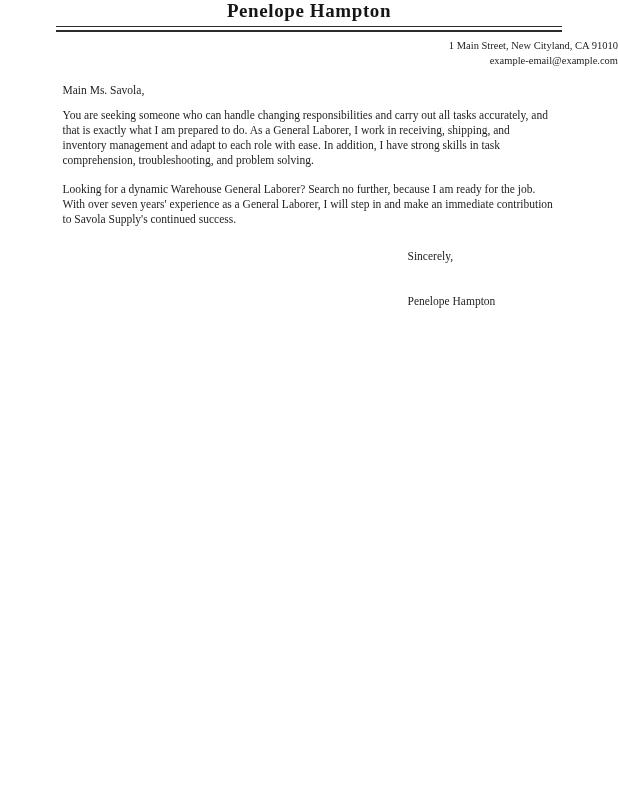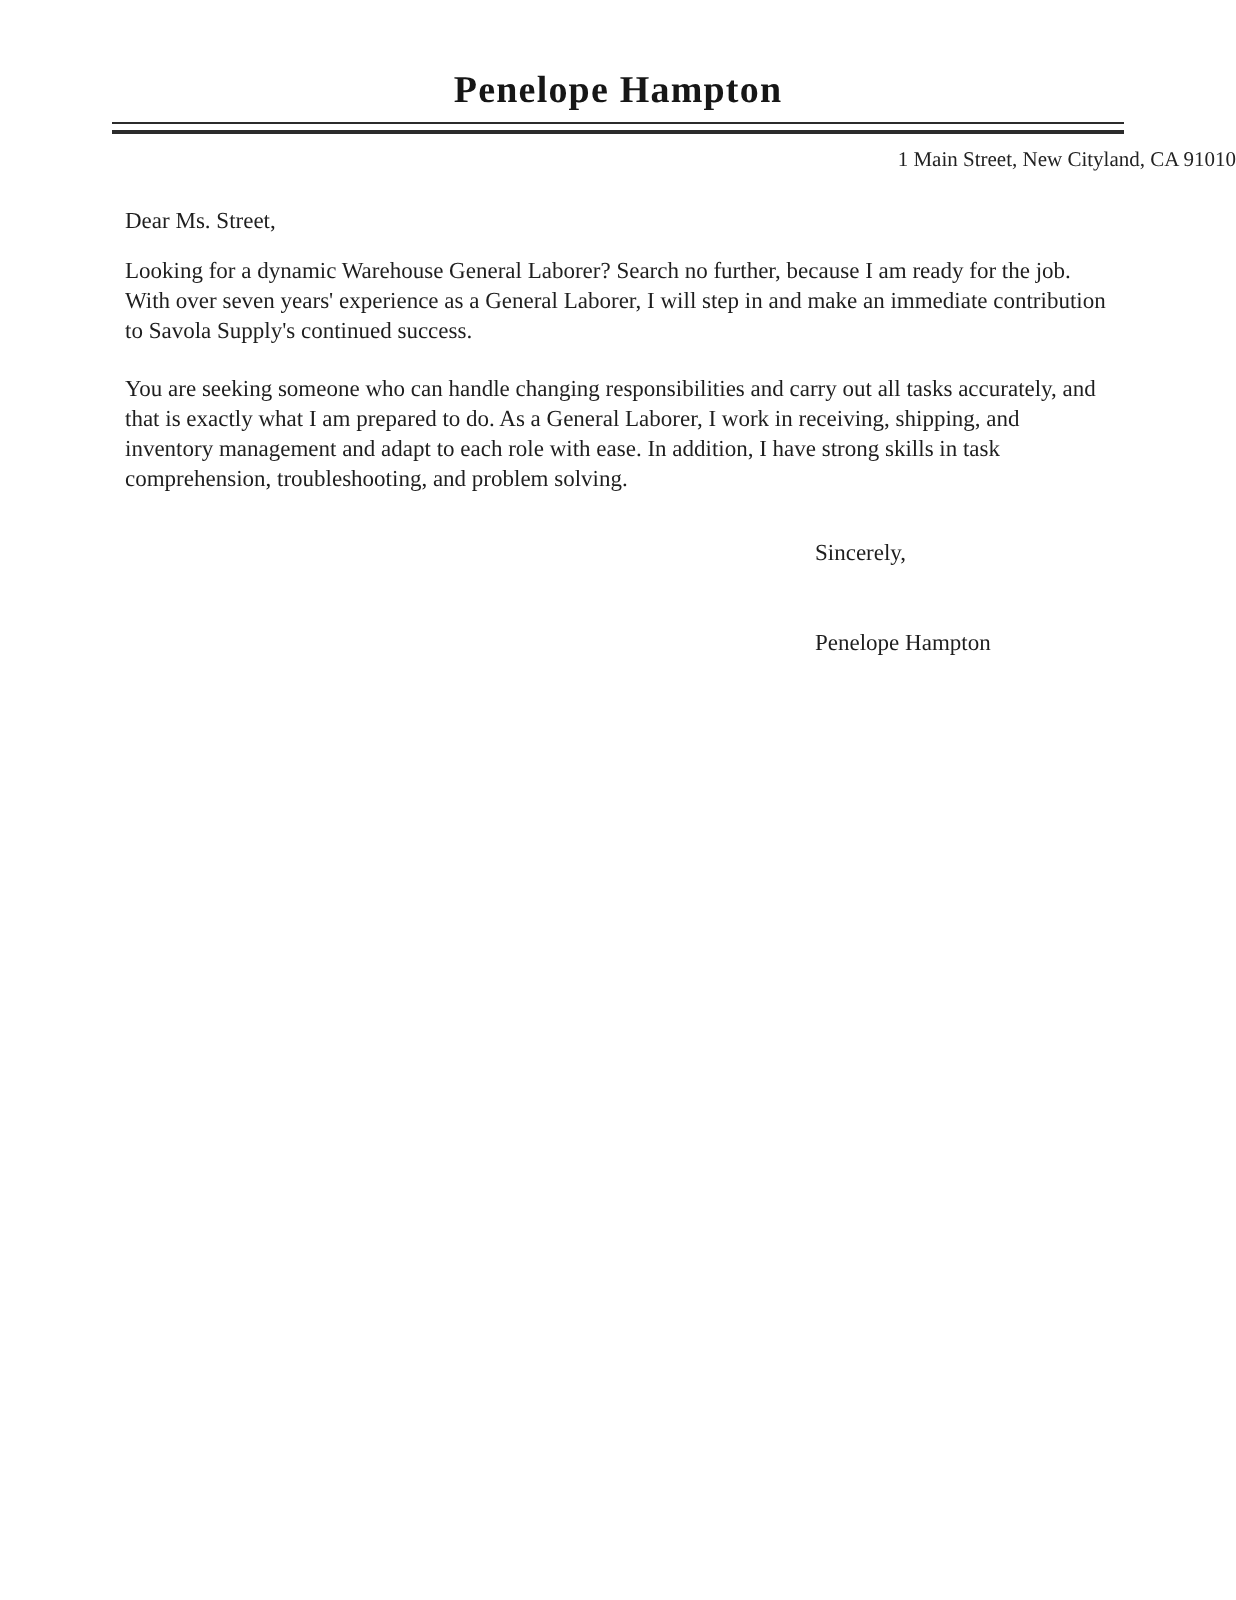--- a/index.html
+++ b/index.html
@@ -11,21 +11,20 @@
     height: 800px;
     background: #ffffff;
     font-family: "Liberation Serif", "DejaVu Serif", serif;
   }
   .page {
     width: 618px;
     height: 632px;
     box-sizing: border-box;
     background: #ffffff;
     color: #1e1e1e;
-    padding-top: 35px;
     overflow: hidden;
   }
   .letter-header {
     text-align: center;
   }
   .name {
     font-size: 19px;
     line-height: 22px;
     font-weight: bold;
     letter-spacing: 0.6px;
@@ -73,27 +72,28 @@
 </head>
 <body>
 
 <div class="page">
 
   <header class="letter-header">
     <h1 class="name">Penelope Hampton</h1>
     <div class="double-rule"></div>
     <div class="contact">
       <div>1 Main Street, New Cityland, CA 91010</div>
+      <div>example-email@example.com</div>
     </div>
   </header>
 
   <main class="letter-body">
-    <p class="salutation">Dear Ms. Street,</p>
+    <p class="salutation">Main Ms. Savola,</p>
+    <p class="para">You are seeking someone who can handle changing responsibilities and carry out all tasks accurately, and that is exactly what I am prepared to do. As a General Laborer, I work in receiving, shipping, and inventory management and adapt to each role with ease. In addition, I have strong skills in task comprehension, troubleshooting, and problem solving.</p>
     <p class="para">Looking for a dynamic Warehouse General Laborer? Search no further, because I am ready for the job. With over seven years' experience as a General Laborer, I will step in and make an immediate contribution to Savola Supply's continued success.</p>
-    <p class="para">You are seeking someone who can handle changing responsibilities and carry out all tasks accurately, and that is exactly what I am prepared to do. As a General Laborer, I work in receiving, shipping, and inventory management and adapt to each role with ease. In addition, I have strong skills in task comprehension, troubleshooting, and problem solving.</p>
 
     <div class="signature-block">
       <p class="closing">Sincerely,</p>
       <p class="signature">Penelope Hampton</p>
     </div>
   </main>
 
 </div>
 
 </body></html>

